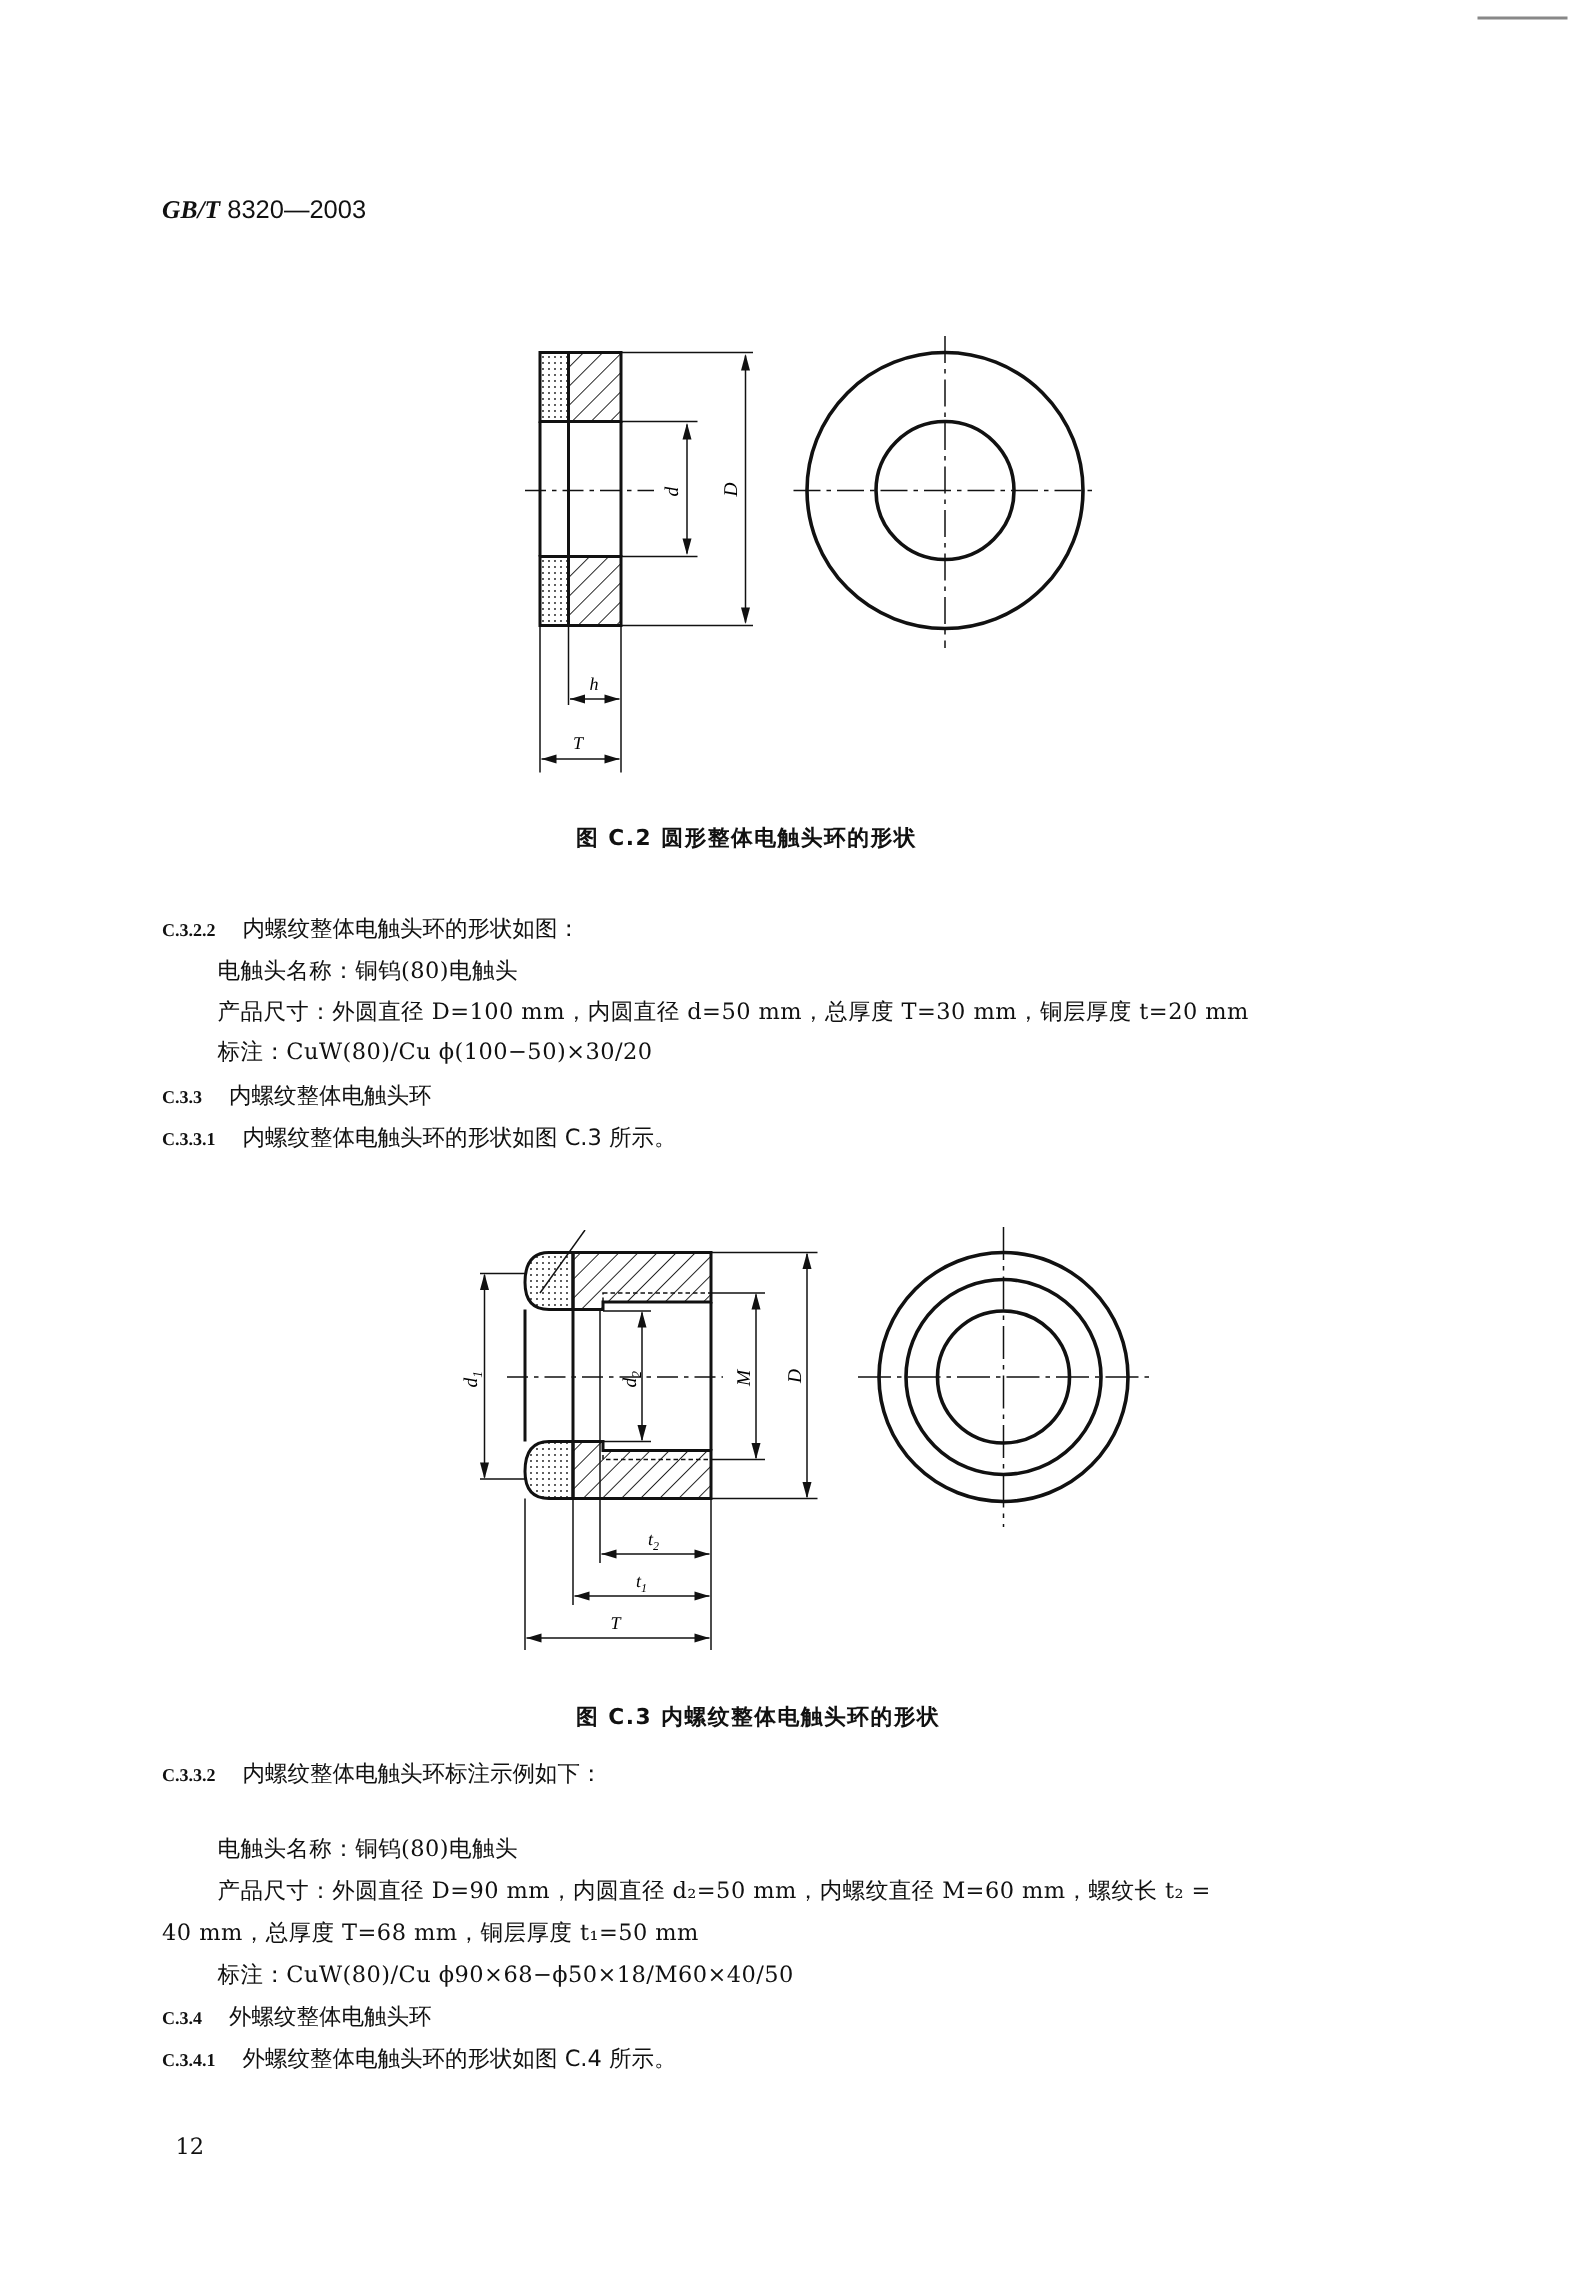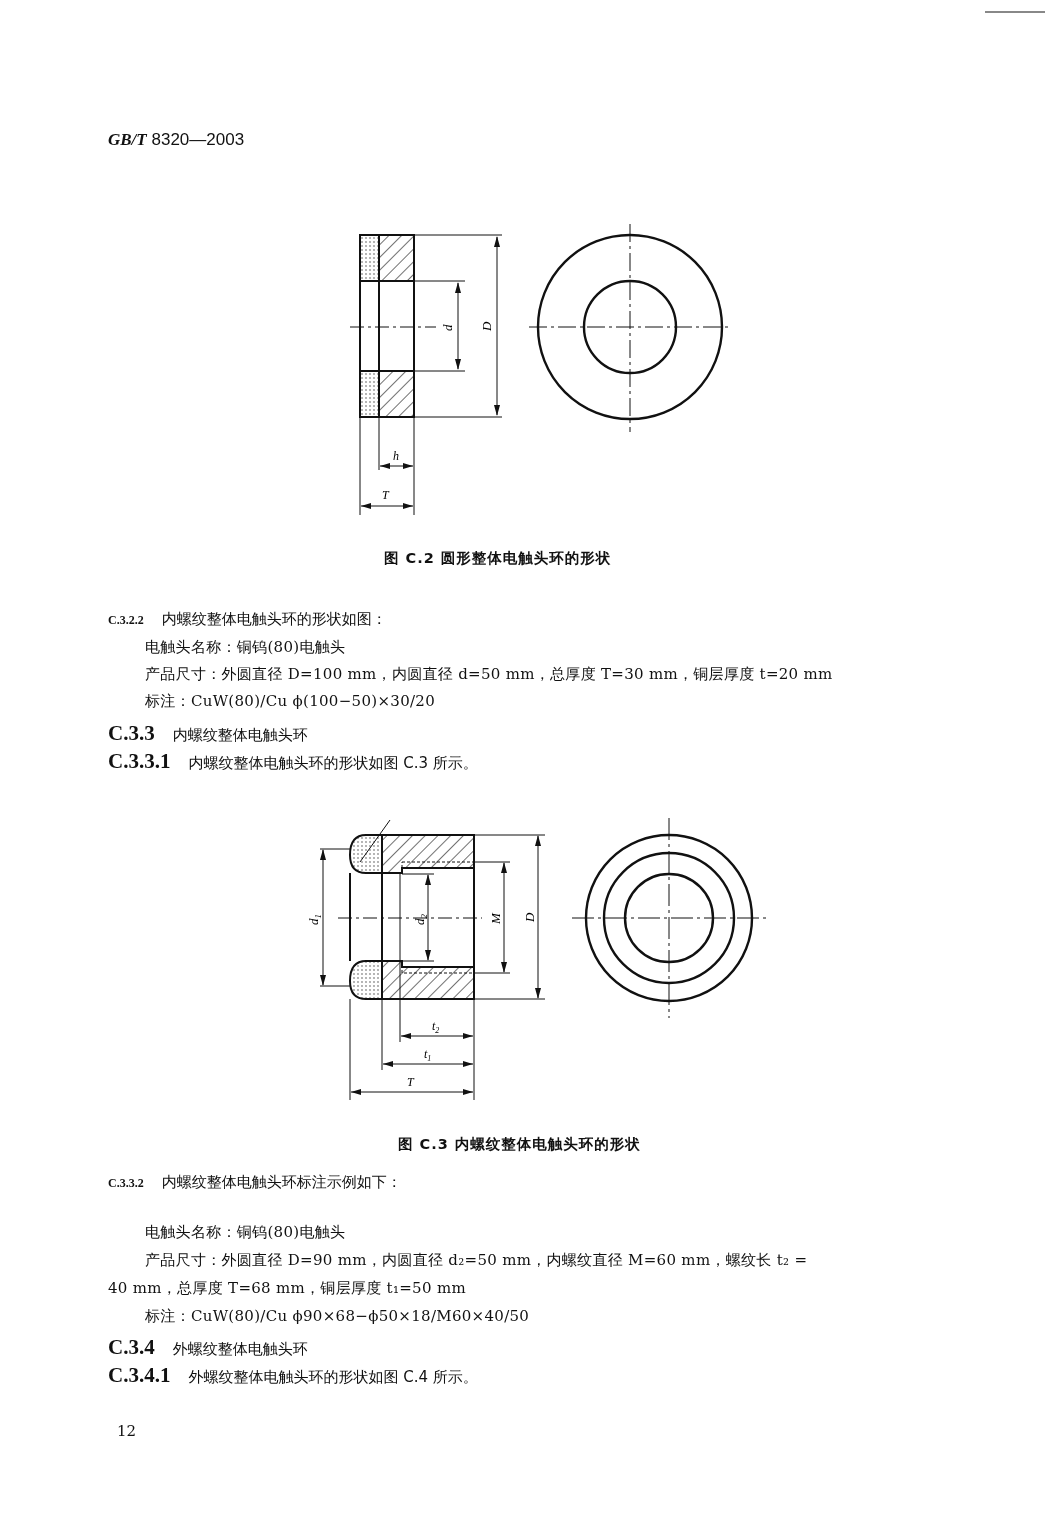--- a/index.html
+++ b/index.html
@@ -4,21 +4,21 @@
   <style>
     html, body { margin: 0; padding: 0; background: #ffffff; }
     body { width: 1046px; height: 1528px; position: relative; overflow: hidden; color: #111; font-family: "DejaVu Serif", serif; }
     .abs { position: absolute; }
     .header-code { left: 108px; top: 130px; font-size: 17px; font-family: "Liberation Sans", sans-serif; }
     .header-code b { font-family: "Liberation Serif", serif; font-weight: bold; font-style: italic; }
     .top-rule { left: 985px; top: 11px; width: 60px; height: 2px; background: #888; }
     .caption { font-family: "DejaVu Sans", sans-serif; font-weight: bold; font-size: 14.5px; letter-spacing: 1px; white-space: nowrap; }
     .txt { font-size: 15px; white-space: nowrap; letter-spacing: 0.3px; }
     .hd { font-family: "DejaVu Sans", sans-serif; font-size: 15px; white-space: nowrap; }
-    .hd .num { font-family: "Liberation Serif", serif; font-weight: bold; font-size: 21px; margin-right: 18px; }
+    .hd .num { font-family: "Liberation Serif", serif; font-weight: bold; font-size: 12px; margin-right: 18px; }
     .para .num { font-family: "Liberation Serif", serif; font-weight: bold; font-size: 12px; margin-right: 18px; }
     .indent { left: 145px; }
     .left { left: 108px; }
     .page-num { left: 117px; top: 1422px; font-size: 15px; font-family: "DejaVu Serif", serif; }
     svg text { font-family: "Liberation Serif", serif; font-style: italic; }
   </style>
 </head>
 <body>
 
 <div class="abs top-rule"></div>
@@ -168,21 +168,21 @@
 </svg>
 
 <svg class="abs" style="left:570px;top:810px;" width="220" height="210" viewBox="570 810 220 210">
   <circle cx="669" cy="918" r="83" fill="none" stroke="#111" stroke-width="2.4"></circle>
   <circle cx="669" cy="918" r="65" fill="none" stroke="#111" stroke-width="2.4"></circle>
   <circle cx="669" cy="918" r="44" fill="none" stroke="#111" stroke-width="2.4"></circle>
   <line x1="572" y1="918" x2="768" y2="918" stroke="#111" stroke-width="1" stroke-dasharray="22,4,3,4"></line>
   <line x1="669" y1="818" x2="669" y2="1018" stroke="#111" stroke-width="1" stroke-dasharray="22,4,3,4"></line>
 </svg>
 
-<div class="abs caption" style="left:398px;top:1135px;">图 C.3   内螺纹整体电触头环的形状</div>
+<div class="abs caption" style="left:384px;top:1135px;">图 C.3   内螺纹整体电触头环的形状</div>
 
 <div class="abs para hd left" style="top:1173px;text-align:center;"><span class="num">C.3.3.2</span><span>内螺纹整体电触头环标注示例如下：</span></div>
 <div class="abs txt indent" style="top:1223px;">电触头名称：铜钨(80)电触头</div>
 <div class="abs txt indent" style="top:1251px;">产品尺寸：外圆直径 D=90 mm，内圆直径 d₂=50 mm，内螺纹直径 M=60 mm，螺纹长 t₂ =</div>
 <div class="abs txt left" style="top:1279px;">40 mm，总厚度 T=68 mm，铜层厚度 t₁=50 mm</div>
 <div class="abs txt indent" style="top:1307px;">标注：CuW(80)/Cu ϕ90×68−ϕ50×18/M60×40/50</div>
 
 <div class="abs hd left" style="top:1335px;"><span class="num">C.3.4</span><span>外螺纹整体电触头环</span></div>
 <div class="abs hd left" style="top:1363px;"><span class="num">C.3.4.1</span><span>外螺纹整体电触头环的形状如图 C.4 所示。</span></div>
 

